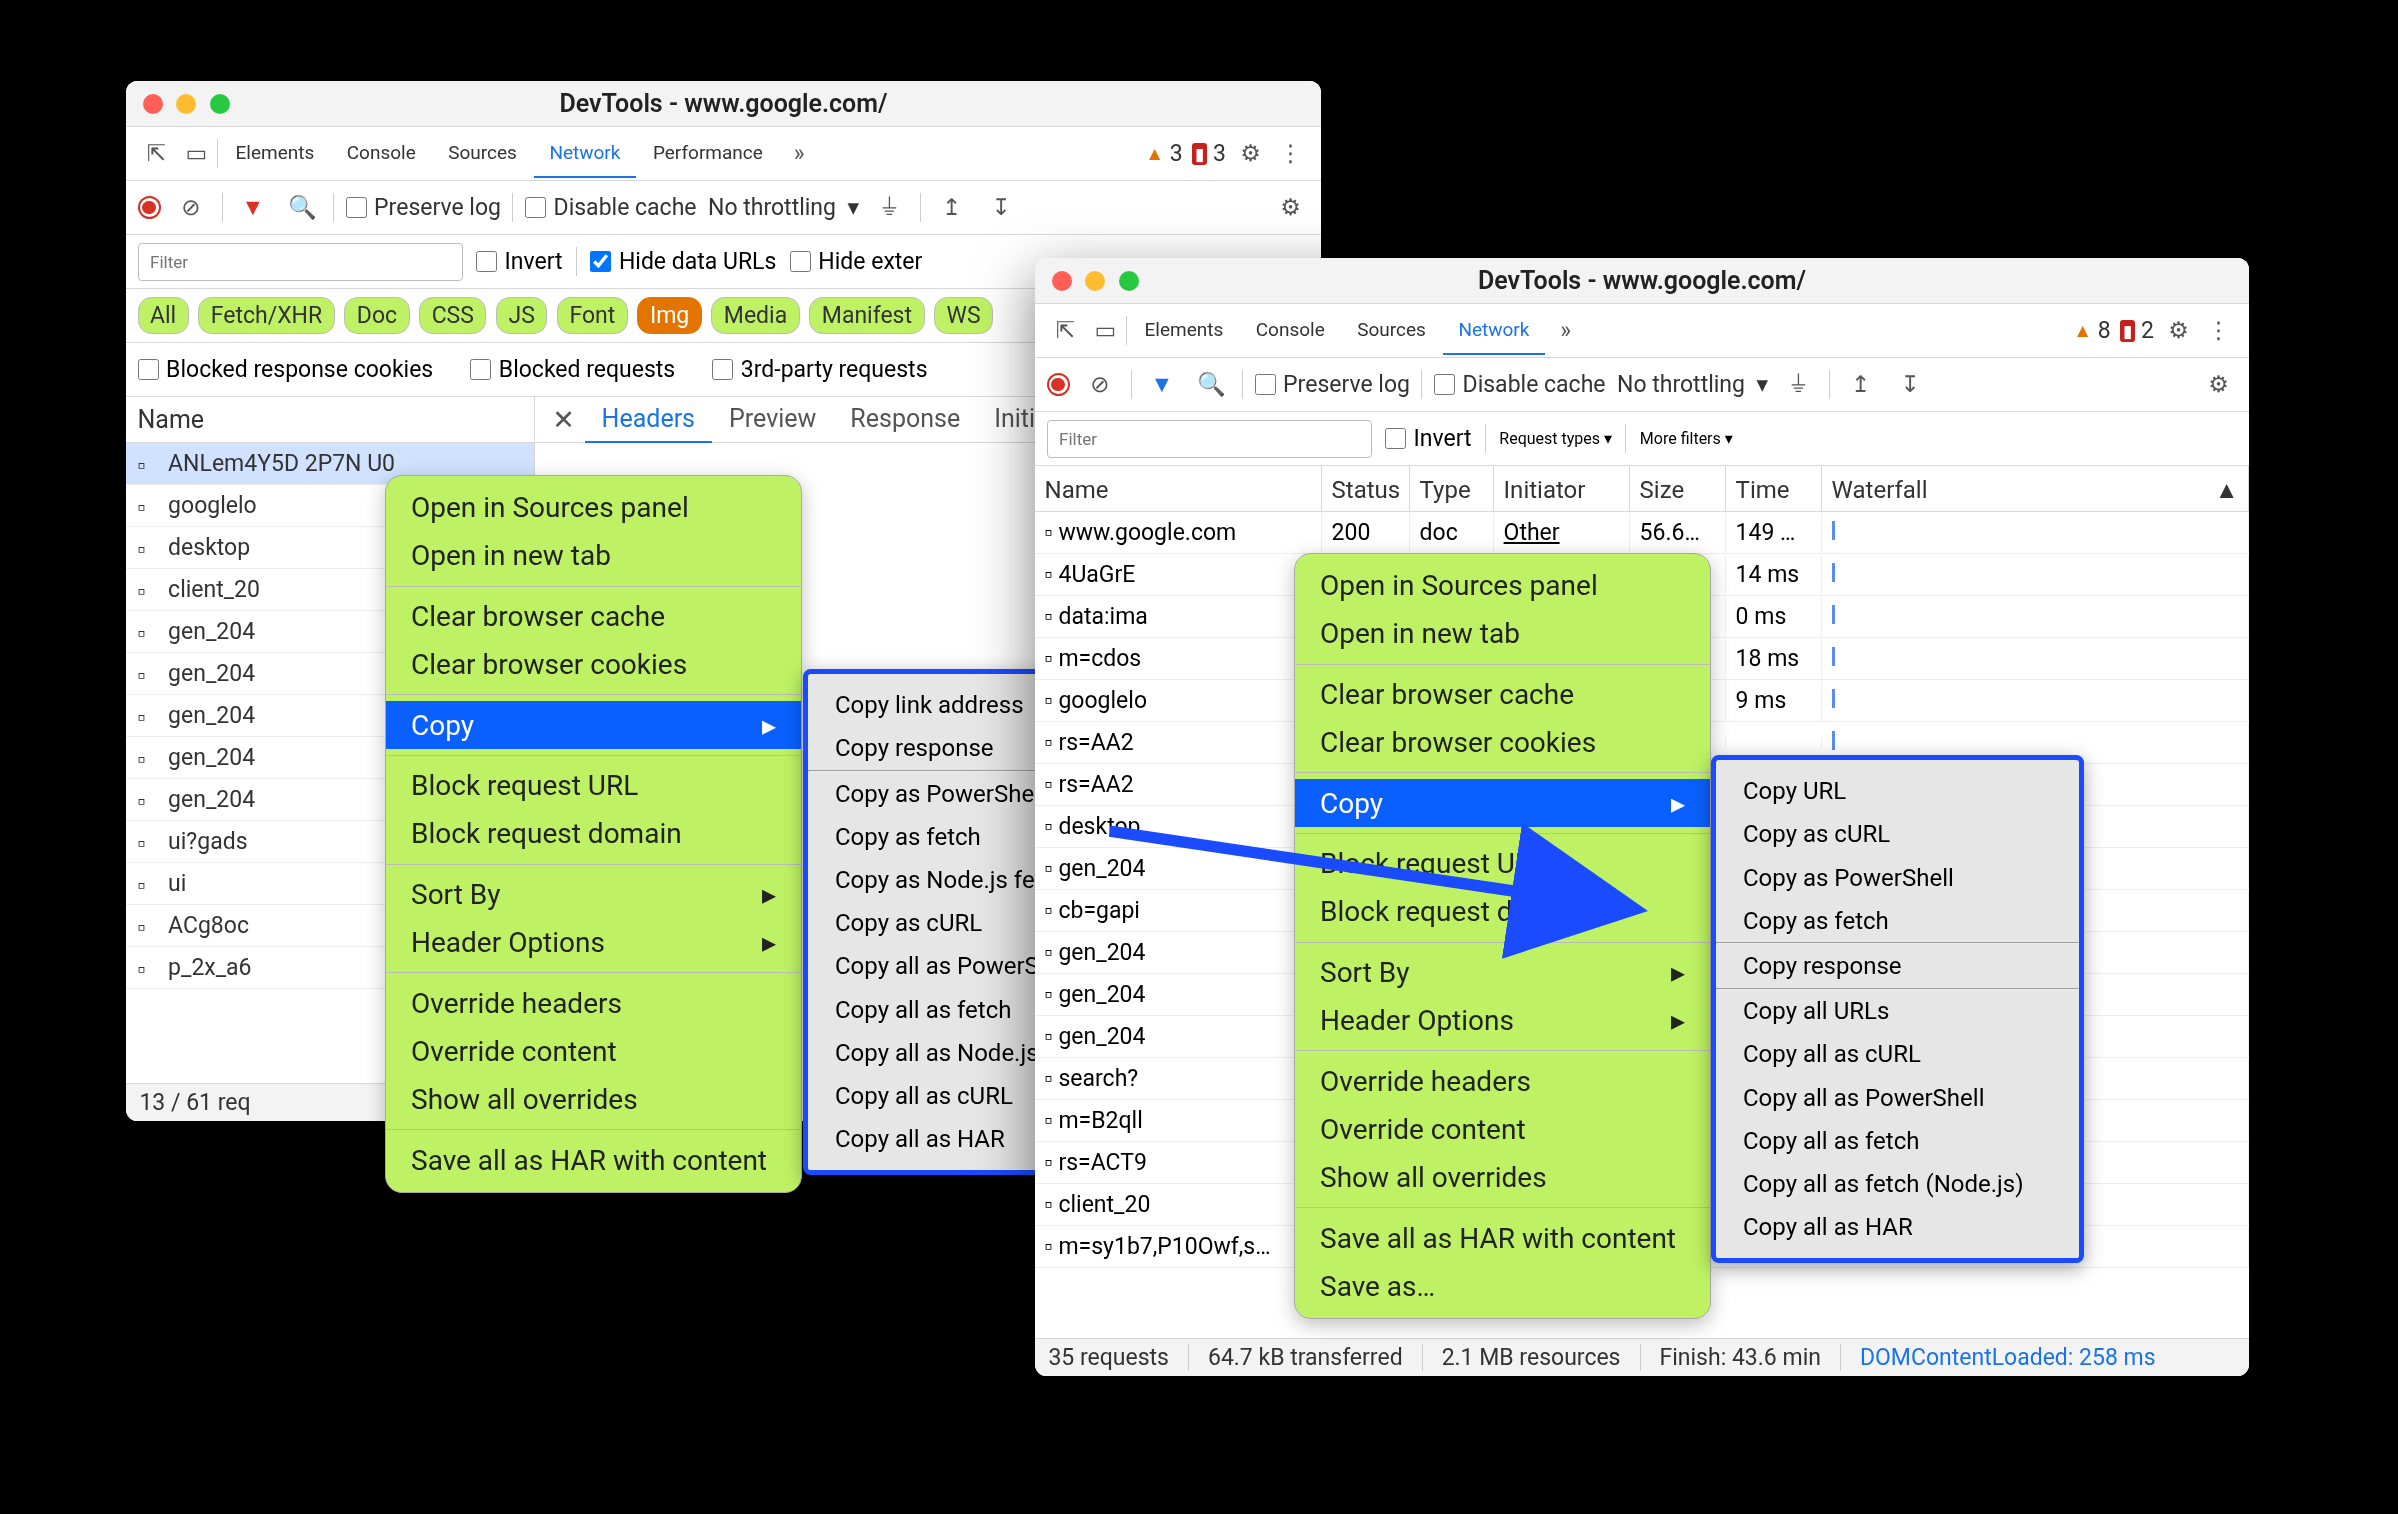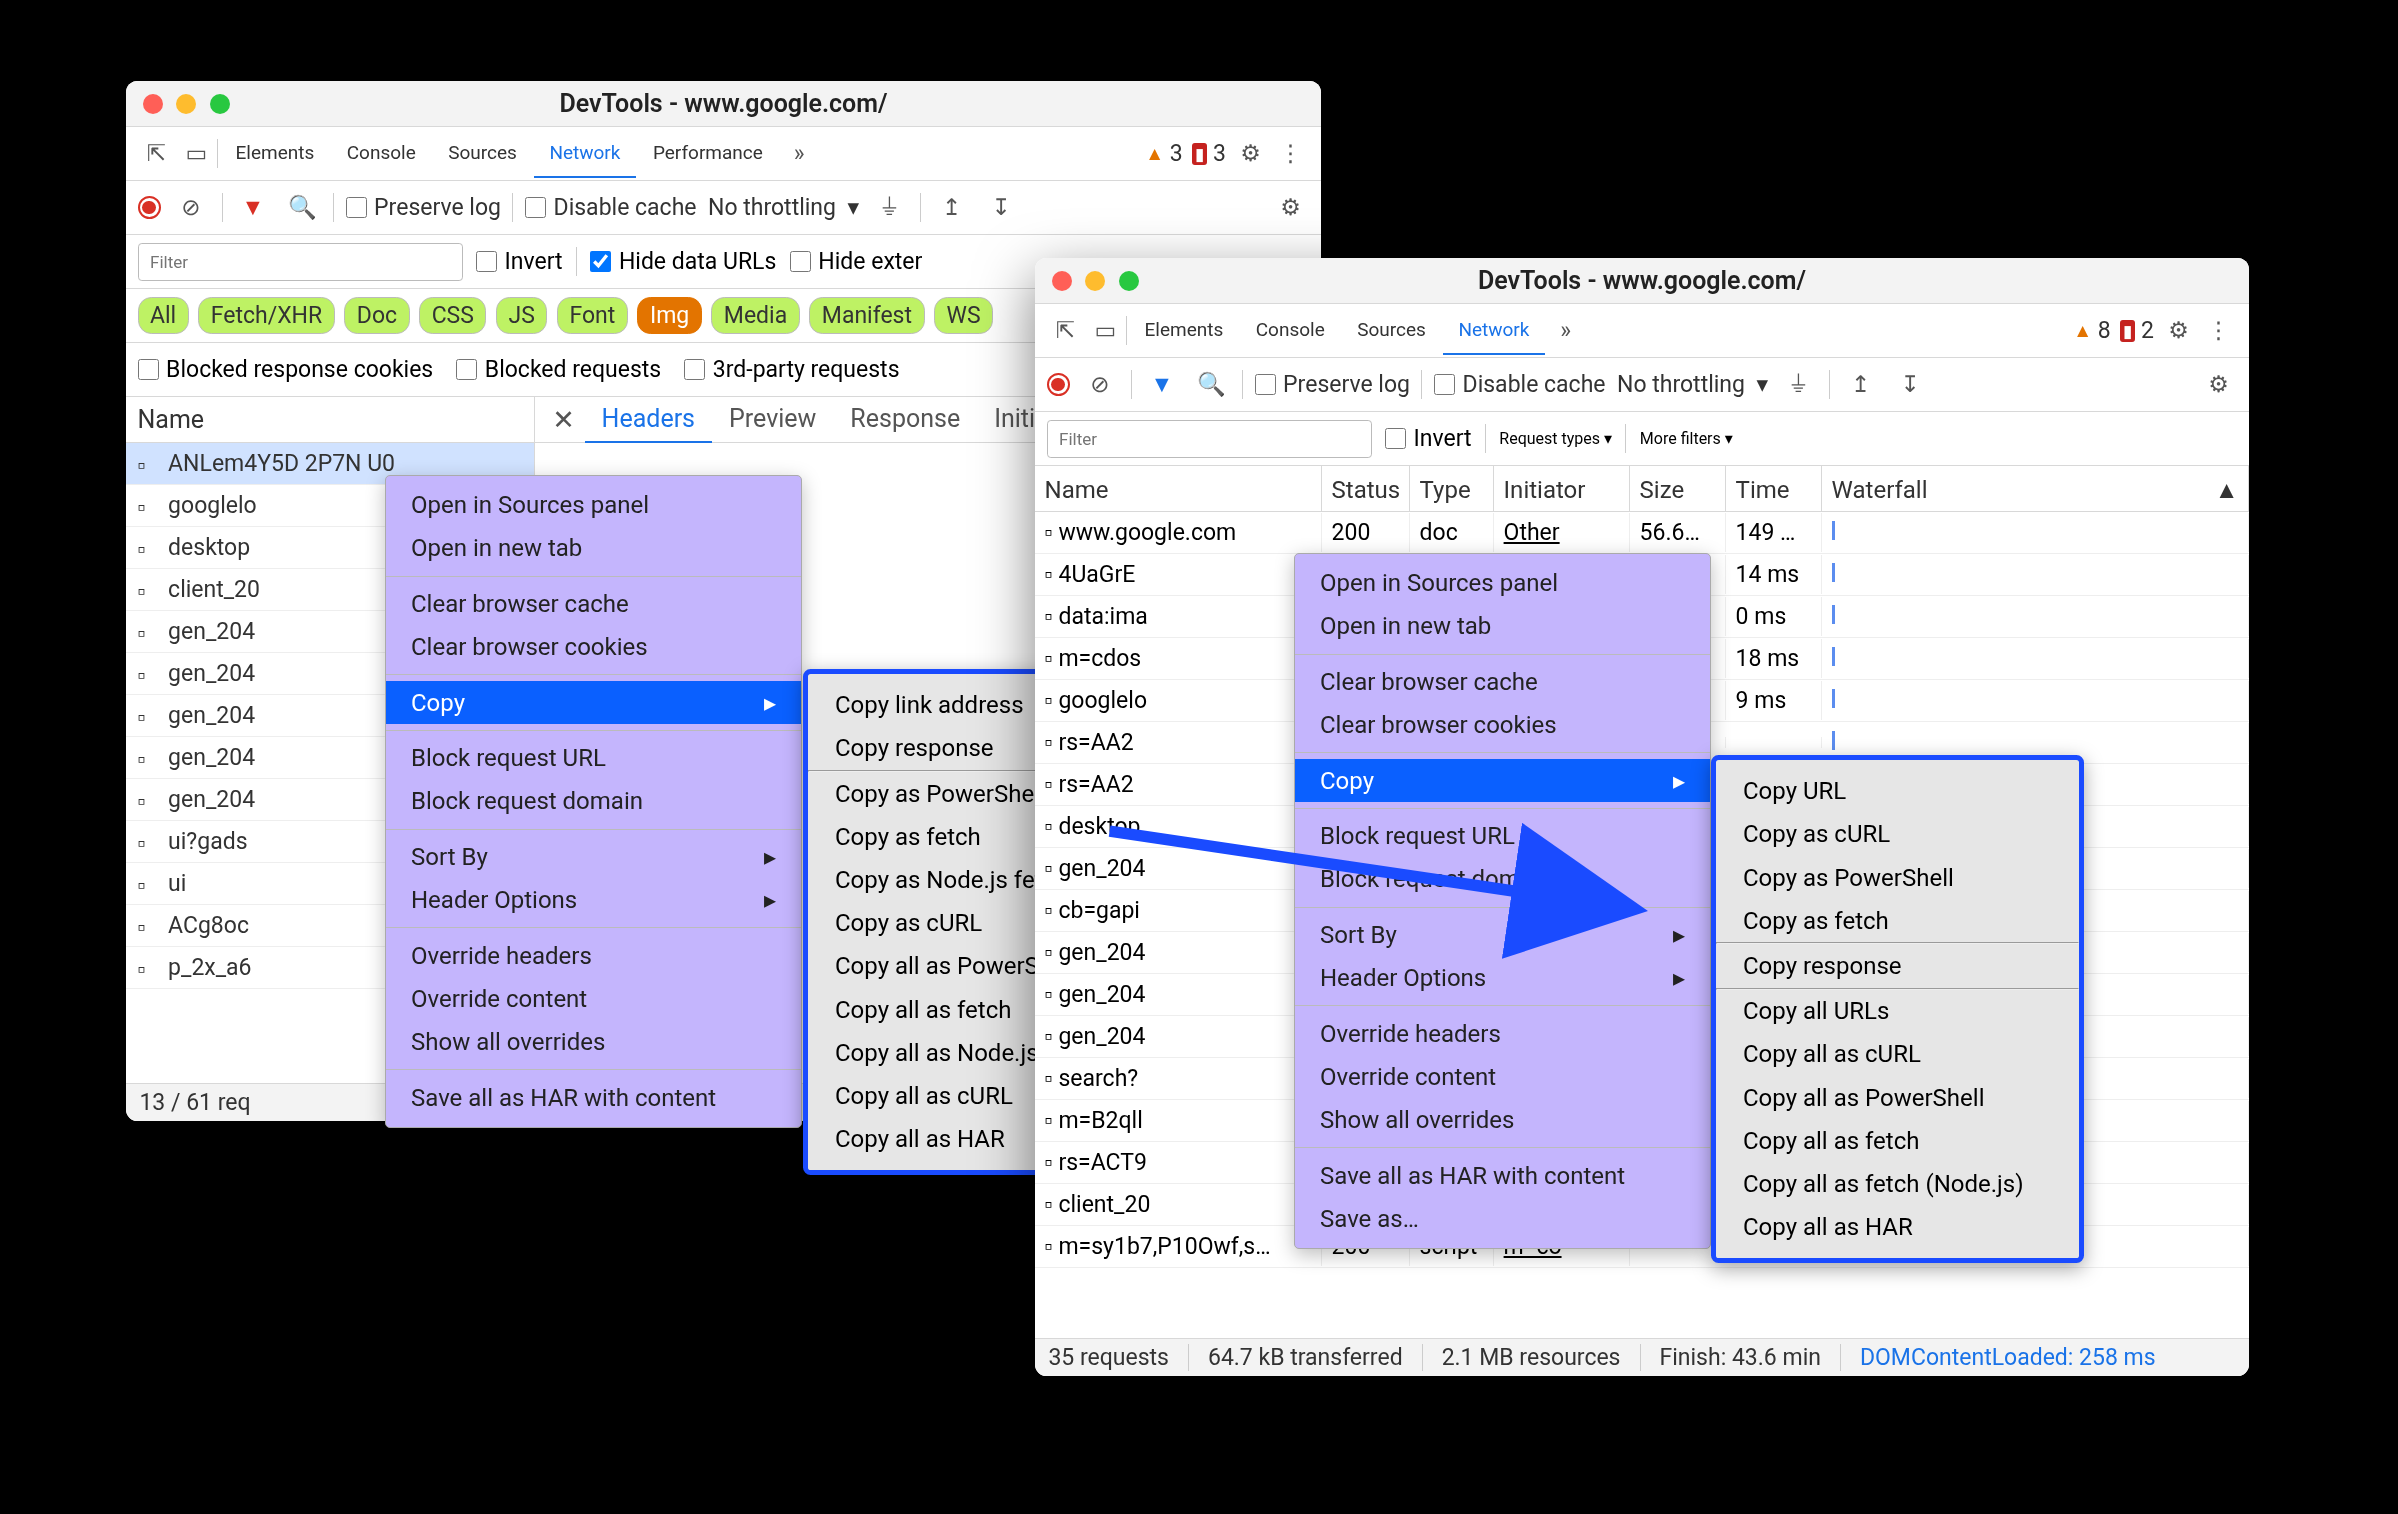--- a/index.html
+++ b/index.html
@@ -26,36 +26,36 @@
 .recbtn { width: 23px; height: 23px; border: 2.9px solid #d93025; border-radius: 50%; position: relative; }
 .recbtn::after { content: ''; position: absolute; inset: 2.9px; background: #d93025; border-radius: 50%; }
 .chk { display: flex; align-items: center; gap: 7.6px; font-size: 23px; }
 .chk input { width: 21px; height: 21px; }
 .sep { width: 1px; height: 29px; background: #ccc; }
 .filterrow { height: 54px; border-bottom: 1px solid #d8d8d8; display: flex; align-items: center; padding: 0 11.5px; gap: 13.4px; }
 .filterinp { flex: 0 0 325px; height: 38px; border: 1px solid #bbb; border-radius: 3.8px; padding: 0 11.5px; font-size: 17px; color: #888; }
 .pillrow { height: 54px; border-bottom: 1px solid #d8d8d8; display: flex; align-items: center; padding: 0 11.5px; gap: 9.6px; flex-wrap: nowrap; overflow: hidden; }
 .pill { padding: 3.8px 11.5px; border: 1px solid #bbb; border-radius: 13.4px; font-size: 23px; background: #bef264; color: #333; white-space: nowrap; }
 .pill.active { background: #e37400; color: #fff; border-color: #e37400; }
-.checkrow { height: 54px; border-bottom: 1px solid #d8d8d8; display: flex; align-items: center; padding: 0 11.5px; gap: 23px; }
+.checkrow { height: 54px; border-bottom: 1px solid #d8d8d8; display: flex; align-items: center; padding: 0 11.5px; gap: 37px; }
 .splitpane { display: flex; height: calc(100% - 54px*5 - 46px - 38px); }
 .leftcol { width: 409px; border-right: 1px solid #d8d8d8; overflow: hidden; }
 .colheader { height: 46px; border-bottom: 1px solid #d8d8d8; display: flex; align-items: center; padding: 0 11.5px; font-size: 25px; color: #333; }
 .rowitem { height: 42px; display: flex; align-items: center; padding: 0 11.5px; font-size: 23px; color: #333; gap: 7.6px; border-bottom: 1px solid #eee; }
 .rowitem.sel { background: #d0e2ff; }
 .ficon { width: 23px; height: 23px; display: inline-block; }
 .rightcol { flex: 1; overflow: hidden; }
 .righttabs { height: 46px; border-bottom: 1px solid #d8d8d8; display: flex; align-items: center; padding: 0 7.6px; }
 .rtab { padding: 7.6px 17px; font-size: 25px; color: #555; border-bottom: 2.9px solid transparent; }
 .rtab.active { color: #1a73e8; border-bottom-color: #1a73e8; }
 .rxbtn { width: 42px; height: 42px; display: flex; align-items: center; justify-content: center; font-size: 27px; color: #555; }
 .statusbar { position: absolute; bottom: 0; left: 0; right: 0; height: 38px; background: #f3f3f3; border-top: 1px solid #d8d8d8; display: flex; align-items: center; padding: 0 13.4px; gap: 19px; font-size: 23px; color: #333; }
 .statusbar .seg { border-right: 1px solid #ccc; padding-right: 19px; }
 .statusbar .link { color: #1a73e8; }
-.ctxmenu { position: absolute; background: #c4b5fd; border: 1px solid #aaa; border-radius: 5px; padding: 7.6px 0; box-shadow: 0 5.7px 19px rgba(0,0,0,0.25); font-size: 24px; }
+.ctxmenu { position: absolute; background: #bef264; border: 1px solid #aaa; border-radius: 17px; padding: 7.6px 0; box-shadow: 0 5.7px 19px rgba(0,0,0,0.25); font-size: 28px; }
 .ctxmenu .mi { padding: 7.6px 25px; display: flex; align-items: center; justify-content: space-between; color: #222; white-space: nowrap; }
 .ctxmenu .mi.hl { background: #0a60ff; color: #fff; }
 .ctxmenu hr { border: none; border-top: 1px solid #bbb; margin: 5.7px 0; }
 .submenu { position: absolute; background: #e6e6e6; border-radius: 7.6px; padding: 9.6px 0; box-shadow: 0 5.7px 19px rgba(0,0,0,0.35); font-size: 24px; }
 .submenu.highlighted { border: 5.7px solid #1a4bff; }
 .submenu .mi { padding: 7.6px 27px; white-space: nowrap; }
 .tablew { width: 100%; }
 .thead { display: flex; height: 46px; border-bottom: 1px solid #d8d8d8; font-size: 24px; color: #333; }
 .th { padding: 9.6px 9.6px; border-right: 1px solid #d8d8d8; }
 .tbody { font-size: 23px; }

